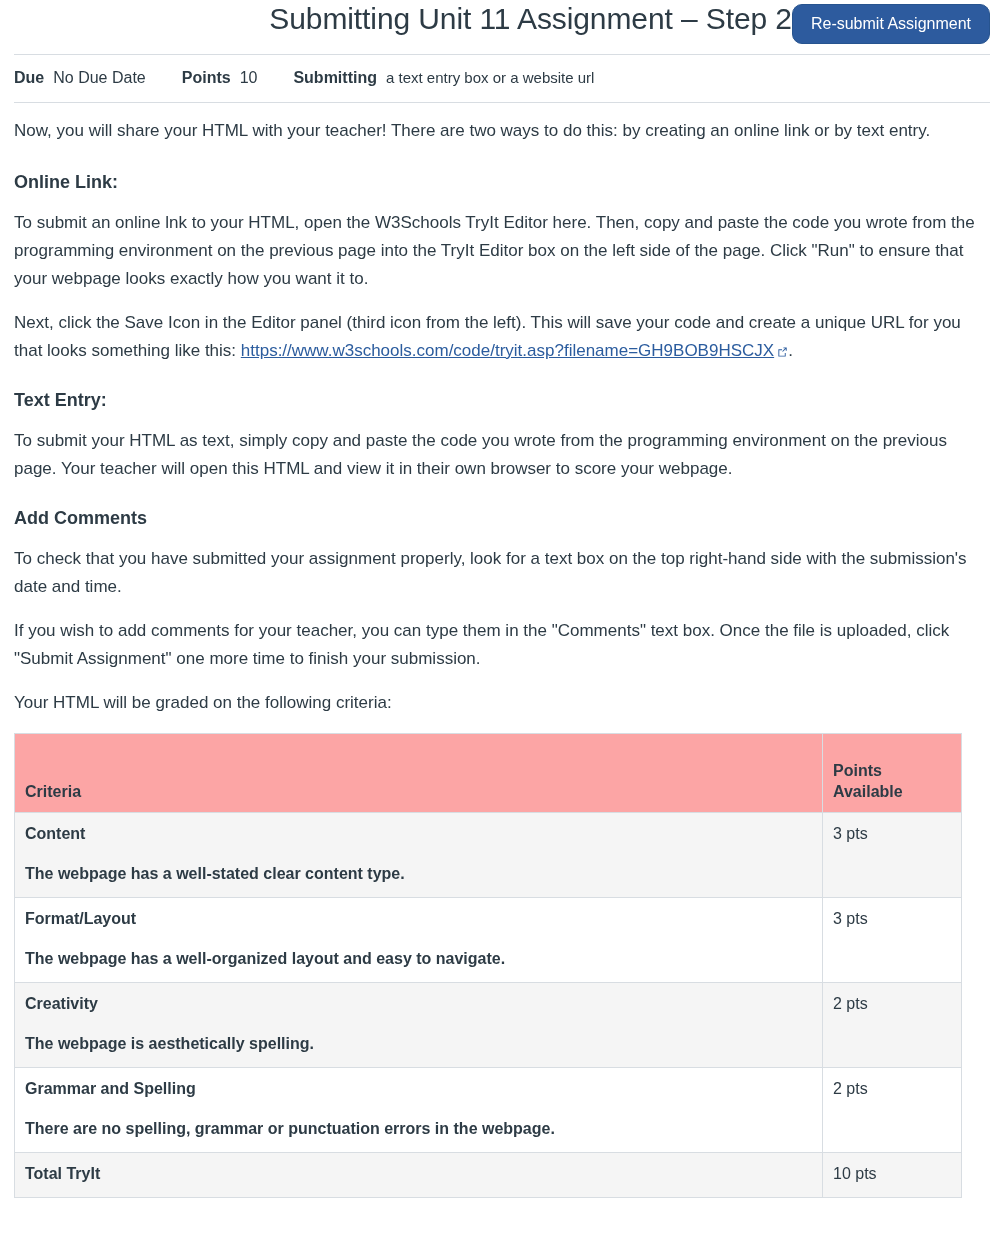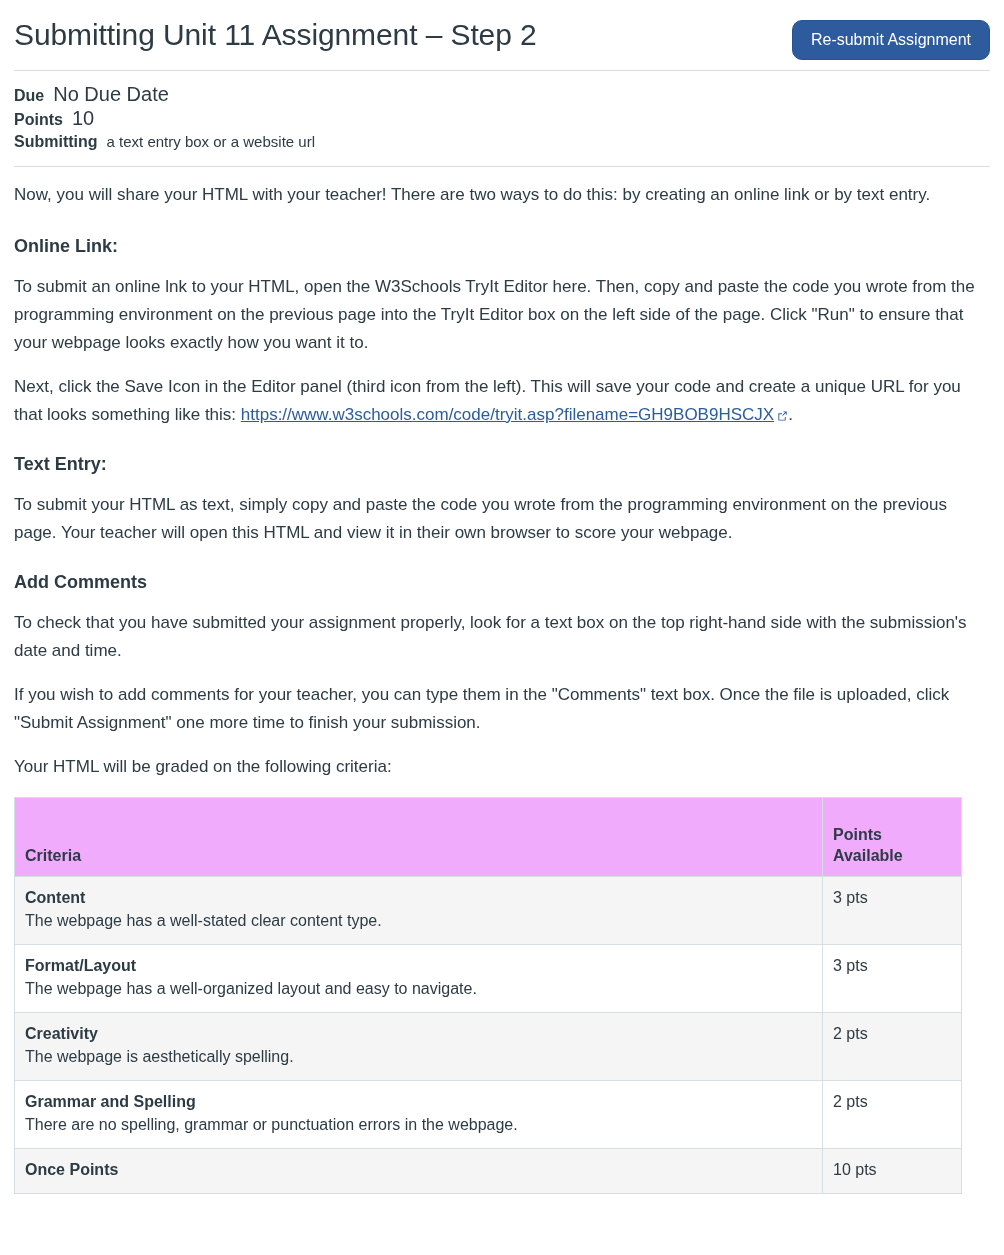--- a/index.html
+++ b/index.html
@@ -20,22 +20,21 @@
   .page {
     padding: 0 14px;
     box-sizing: border-box;
     width: 1004px;
   }
 
   
   .assignment-header {
     display: flex;
     align-items: flex-start;
-    justify-content: space-between;
-    padding-top: 16px;
+    justify-content: flex-end;
     padding-bottom: 10px;
   }
   .page-title {
     font-size: 30px;
     line-height: 38px;
     font-weight: 400;
     color: #2d3b45;
     margin: 0;
     letter-spacing: -0.1px;
   }
@@ -55,31 +54,30 @@
 
   
   .meta-strip {
     border-top: 1px solid #d8dde2;
     border-bottom: 1px solid #d8dde2;
     padding: 12px 0 13px 0;
     display: flex;
     align-items: baseline;
     font-size: 16px;
     line-height: 22px;
-    flex-direction: column;
   }
   .meta-group { display: flex; align-items: baseline; margin-right: 36px; }
   .meta-group:last-child { margin-right: 0; }
   .meta-label {
     font-weight: bold;
     color: #2d3b45;
     margin-right: 9px;
     font-size: 16px;
   }
-  .meta-value { color: #2d3b45; font-size: 20px; }
+  .meta-value { color: #2d3b45; font-size: 16px; }
   .meta-value.small { font-size: 15px; }
 
   
   .content { padding-top: 14px; }
 
   .content p {
     font-size: 17px;
     line-height: 28px;
     color: #2d3b45;
     margin: 0 0 16px 0;
@@ -111,39 +109,39 @@
     width: 948px;
     margin-top: 10px;
     table-layout: fixed;
   }
   .rubric th, .rubric td {
     border: 1px solid #d8dde2;
     text-align: left;
     vertical-align: top;
   }
   .rubric thead th {
-    background: #f0abfc;
+    background: #fca5a5;
     height: 62px;
     vertical-align: bottom;
     padding: 6px 10px 10px 10px;
     font-size: 16px;
     line-height: 21px;
     font-weight: bold;
     color: #2d3b45;
   }
   .rubric thead th.col-points { width: 118px; }
   .rubric tbody td {
     padding: 9px 10px 12px 10px;
     font-size: 16px;
     line-height: 23px;
     color: #2d3b45;
   }
   .rubric tbody tr.alt td { background: #f5f5f5; }
   .crit-name { font-weight: bold; display: block; }
-  .crit-desc { display: block; font-weight: 400; }
+  .crit-desc { display: block; font-weight: 700; margin-top: 17px; }
   .pts { font-size: 16px; color: #2d3b45; }
 </style>
 </head>
 <body>
 
 <div class="page">
 
   <div class="assignment-header">
     <h1 class="page-title">Submitting Unit 11 Assignment – Step 2</h1>
     <button class="btn-resubmit">Re-submit Assignment</button>
@@ -217,21 +215,21 @@
           </tr>
           <tr>
             <td>
               <span class="crit-name">Grammar and Spelling</span>
               <span class="crit-desc">There are no spelling, grammar or punctuation errors in the webpage.</span>
             </td>
             <td class="pts">2 pts</td>
           </tr>
           <tr class="alt">
             <td>
-              <span class="crit-name">Once Points</span>
+              <span class="crit-name">Total TryIt</span>
             </td>
             <td class="pts">10 pts</td>
           </tr>
         </tbody>
     </table>
 
   </div>
 </div>
 
 </body></html>

